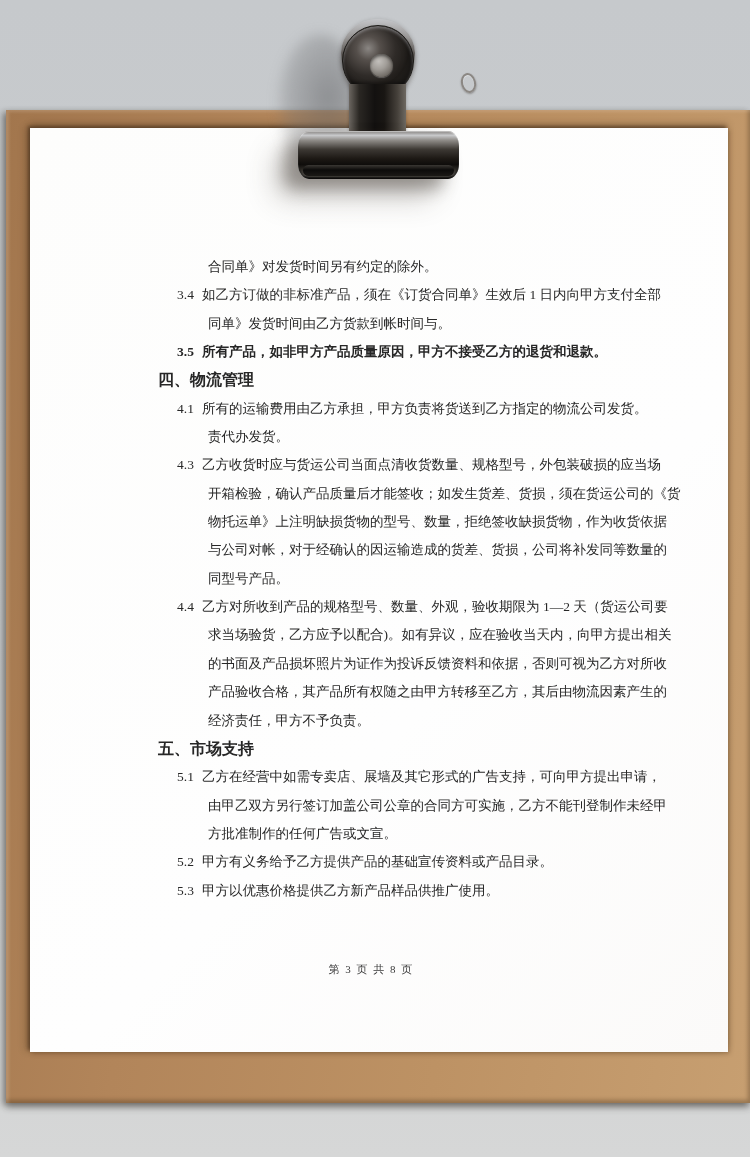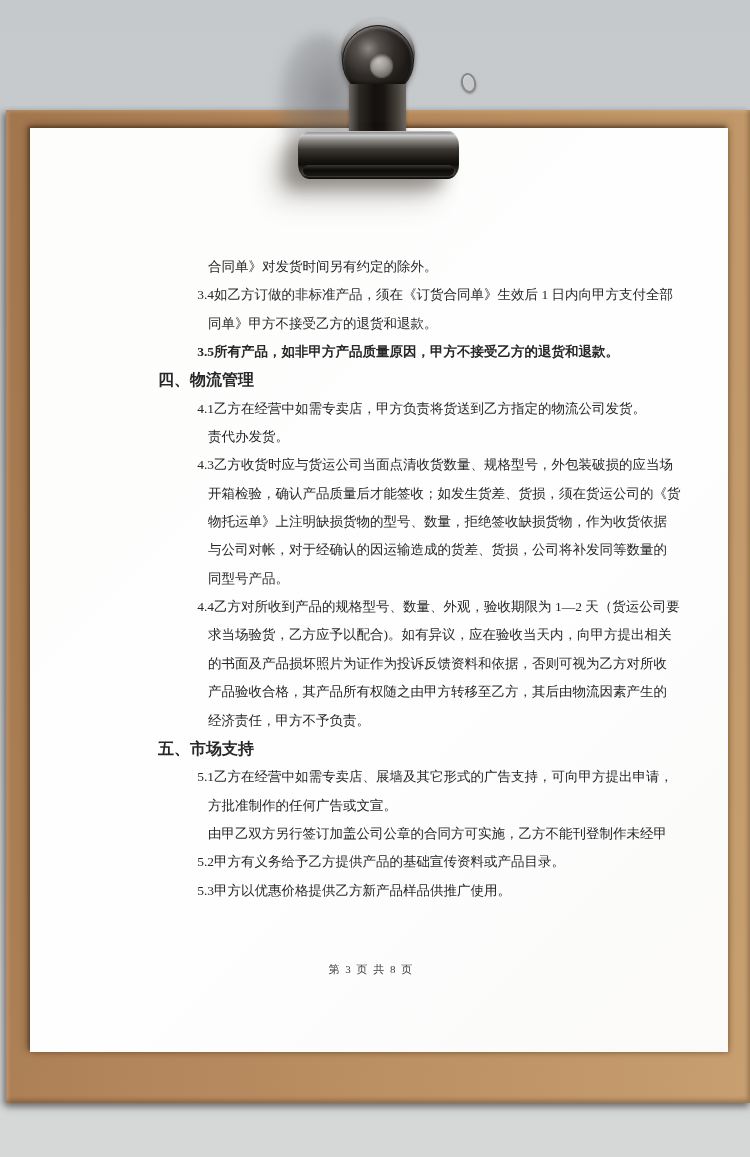--- a/index.html
+++ b/index.html
@@ -21,21 +21,21 @@
     box-shadow:-2px -2px 3px rgba(60,40,22,.5),-5px -1px 7px rgba(60,40,22,.22),
                0 -5px 7px rgba(60,40,22,.22),2px 2px 4px rgba(90,60,35,.28);
   }
   .doc-body{
     position:absolute;left:128px;top:125px;width:480px;
     font-size:13.5px;line-height:28.35px;color:#272727;
   }
   .line{white-space:nowrap;}
   .line.heading{font-weight:700;font-size:16px;}
   .line.bold{font-weight:700;}
-  .num{display:inline-block;width:25px;margin-left:31px;text-align:right;}
+  .num{display:inline-block;width:25px;margin-left:19px;}
   .cont{padding-left:50px;}
   .page-footer{
     position:absolute;left:0;right:16px;top:834px;text-align:center;
     font-size:11px;letter-spacing:1.5px;color:#3a3a3a;
   }
   
   .clip{position:absolute;left:285px;top:12px;width:195px;height:172px;z-index:5;}
   .clip .wall-shadow{
     position:absolute;left:-8px;top:22px;width:85px;height:140px;border-radius:50%;
     background:radial-gradient(ellipse at 60% 45%,rgba(95,96,99,.55) 0%,rgba(110,111,113,.3) 55%,rgba(120,120,122,0) 78%);
@@ -82,39 +82,39 @@
 </head>
 <body>
 
 <div class="scene">
   <div class="board"></div>
 
   <div class="paper">
     <div class="doc-body" id="doc-body">
         <div class="line cont">合同单》对发货时间另有约定的除外。</div>
         <div class="line"><span class="num">3.4</span><span>如乙方订做的非标准产品，须在《订货合同单》生效后 1 日内向甲方支付全部</span></div>
-        <div class="line cont">同单》甲方不接受乙方的退货和退款。</div>
+        <div class="line cont">同单》发货时间由乙方货款到帐时间与。</div>
         <div class="line bold"><span class="num">3.5</span><span>所有产品，如非甲方产品质量原因，甲方不接受乙方的退货和退款。</span></div>
         <div class="line heading">四、物流管理</div>
-        <div class="line"><span class="num">4.1</span><span>乙方在经营中如需专卖店，甲方负责将货送到乙方指定的物流公司发货。</span></div>
+        <div class="line"><span class="num">4.1</span><span>所有的运输费用由乙方承担，甲方负责将货送到乙方指定的物流公司发货。</span></div>
         <div class="line cont">责代办发货。</div>
         <div class="line"><span class="num">4.3</span><span>乙方收货时应与货运公司当面点清收货数量、规格型号，外包装破损的应当场</span></div>
         <div class="line cont">开箱检验，确认产品质量后才能签收；如发生货差、货损，须在货运公司的《货</div>
         <div class="line cont">物托运单》上注明缺损货物的型号、数量，拒绝签收缺损货物，作为收货依据</div>
         <div class="line cont">与公司对帐，对于经确认的因运输造成的货差、货损，公司将补发同等数量的</div>
         <div class="line cont">同型号产品。</div>
         <div class="line"><span class="num">4.4</span><span>乙方对所收到产品的规格型号、数量、外观，验收期限为 1—2 天（货运公司要</span></div>
         <div class="line cont">求当场验货，乙方应予以配合)。如有异议，应在验收当天内，向甲方提出相关</div>
         <div class="line cont">的书面及产品损坏照片为证作为投诉反馈资料和依据，否则可视为乙方对所收</div>
         <div class="line cont">产品验收合格，其产品所有权随之由甲方转移至乙方，其后由物流因素产生的</div>
         <div class="line cont">经济责任，甲方不予负责。</div>
         <div class="line heading">五、市场支持</div>
         <div class="line"><span class="num">5.1</span><span>乙方在经营中如需专卖店、展墙及其它形式的广告支持，可向甲方提出申请，</span></div>
+        <div class="line cont">由甲乙双方另行签订加盖公司公章的合同方可实施，乙方不能刊登制作未经甲</div>
         <div class="line cont">方批准制作的任何广告或文宣。</div>
-        <div class="line cont">由甲乙双方另行签订加盖公司公章的合同方可实施，乙方不能刊登制作未经甲</div>
         <div class="line"><span class="num">5.2</span><span>甲方有义务给予乙方提供产品的基础宣传资料或产品目录。</span></div>
         <div class="line"><span class="num">5.3</span><span>甲方以优惠价格提供乙方新产品样品供推广使用。</span></div>
       </div>
     <div class="page-footer">第 3 页 共 8 页</div>
   </div>
 
   <div class="clip">
     <div class="wall-shadow"></div>
     <div class="knob-back"></div>
     <div class="knob">

